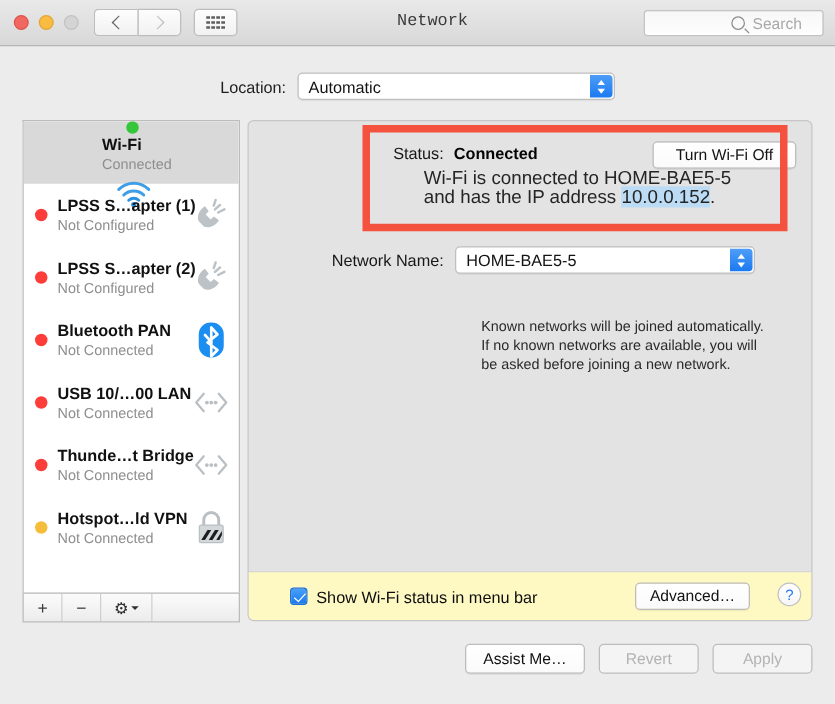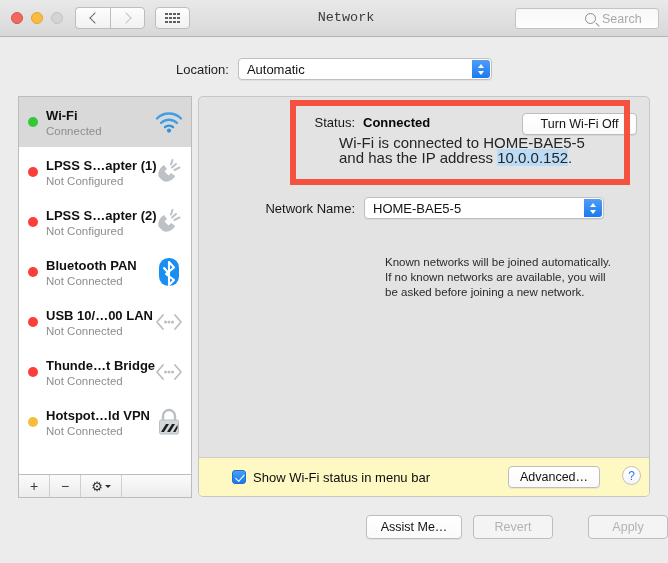--- a/index.html
+++ b/index.html
@@ -171,21 +171,21 @@
     overflow: hidden;
   }
   .svc {
     position: relative;
     height: 50px;
     padding-left: 9px;
     box-sizing: border-box;
     display: flex;
     align-items: center;
   }
-  .svc.selected { background: #d9d9d9; }
+  .svc.selected { background: #d9d9d9; flex-direction: column; }
   .svc-dot {
     width: 10px; height: 10px;
     border-radius: 50%;
     flex: none;
     margin-right: 8px;
   }
   .svc-txt { flex: 1 1 auto; min-width: 0; }
   .svc-name {
     font-size: 13px;
     color: #111;
@@ -377,26 +377,27 @@
     box-sizing: border-box;
   }
 
   
   .winfooter {
     position: absolute;
     left: 0; top: 515px;
     width: 668px;
     display: flex;
     justify-content: flex-end;
+    padding-right: 18px;
     box-sizing: border-box;
     gap: 11px;
   }
   #assist-me-button { width: 96px; height: 24px; }
   #revert-button { width: 80px; height: 24px; }
-  #apply-button { width: 80px; height: 24px; margin-left: 24px; }
+  #apply-button { width: 80px; height: 24px; }
 
   svg { display: block; }
 </style>
 </head>
 <body>
 
 <div class="titlebar">
   <div class="traffic">
     <div class="tl-dot tl-close"></div>
     <div class="tl-dot tl-min"></div>

